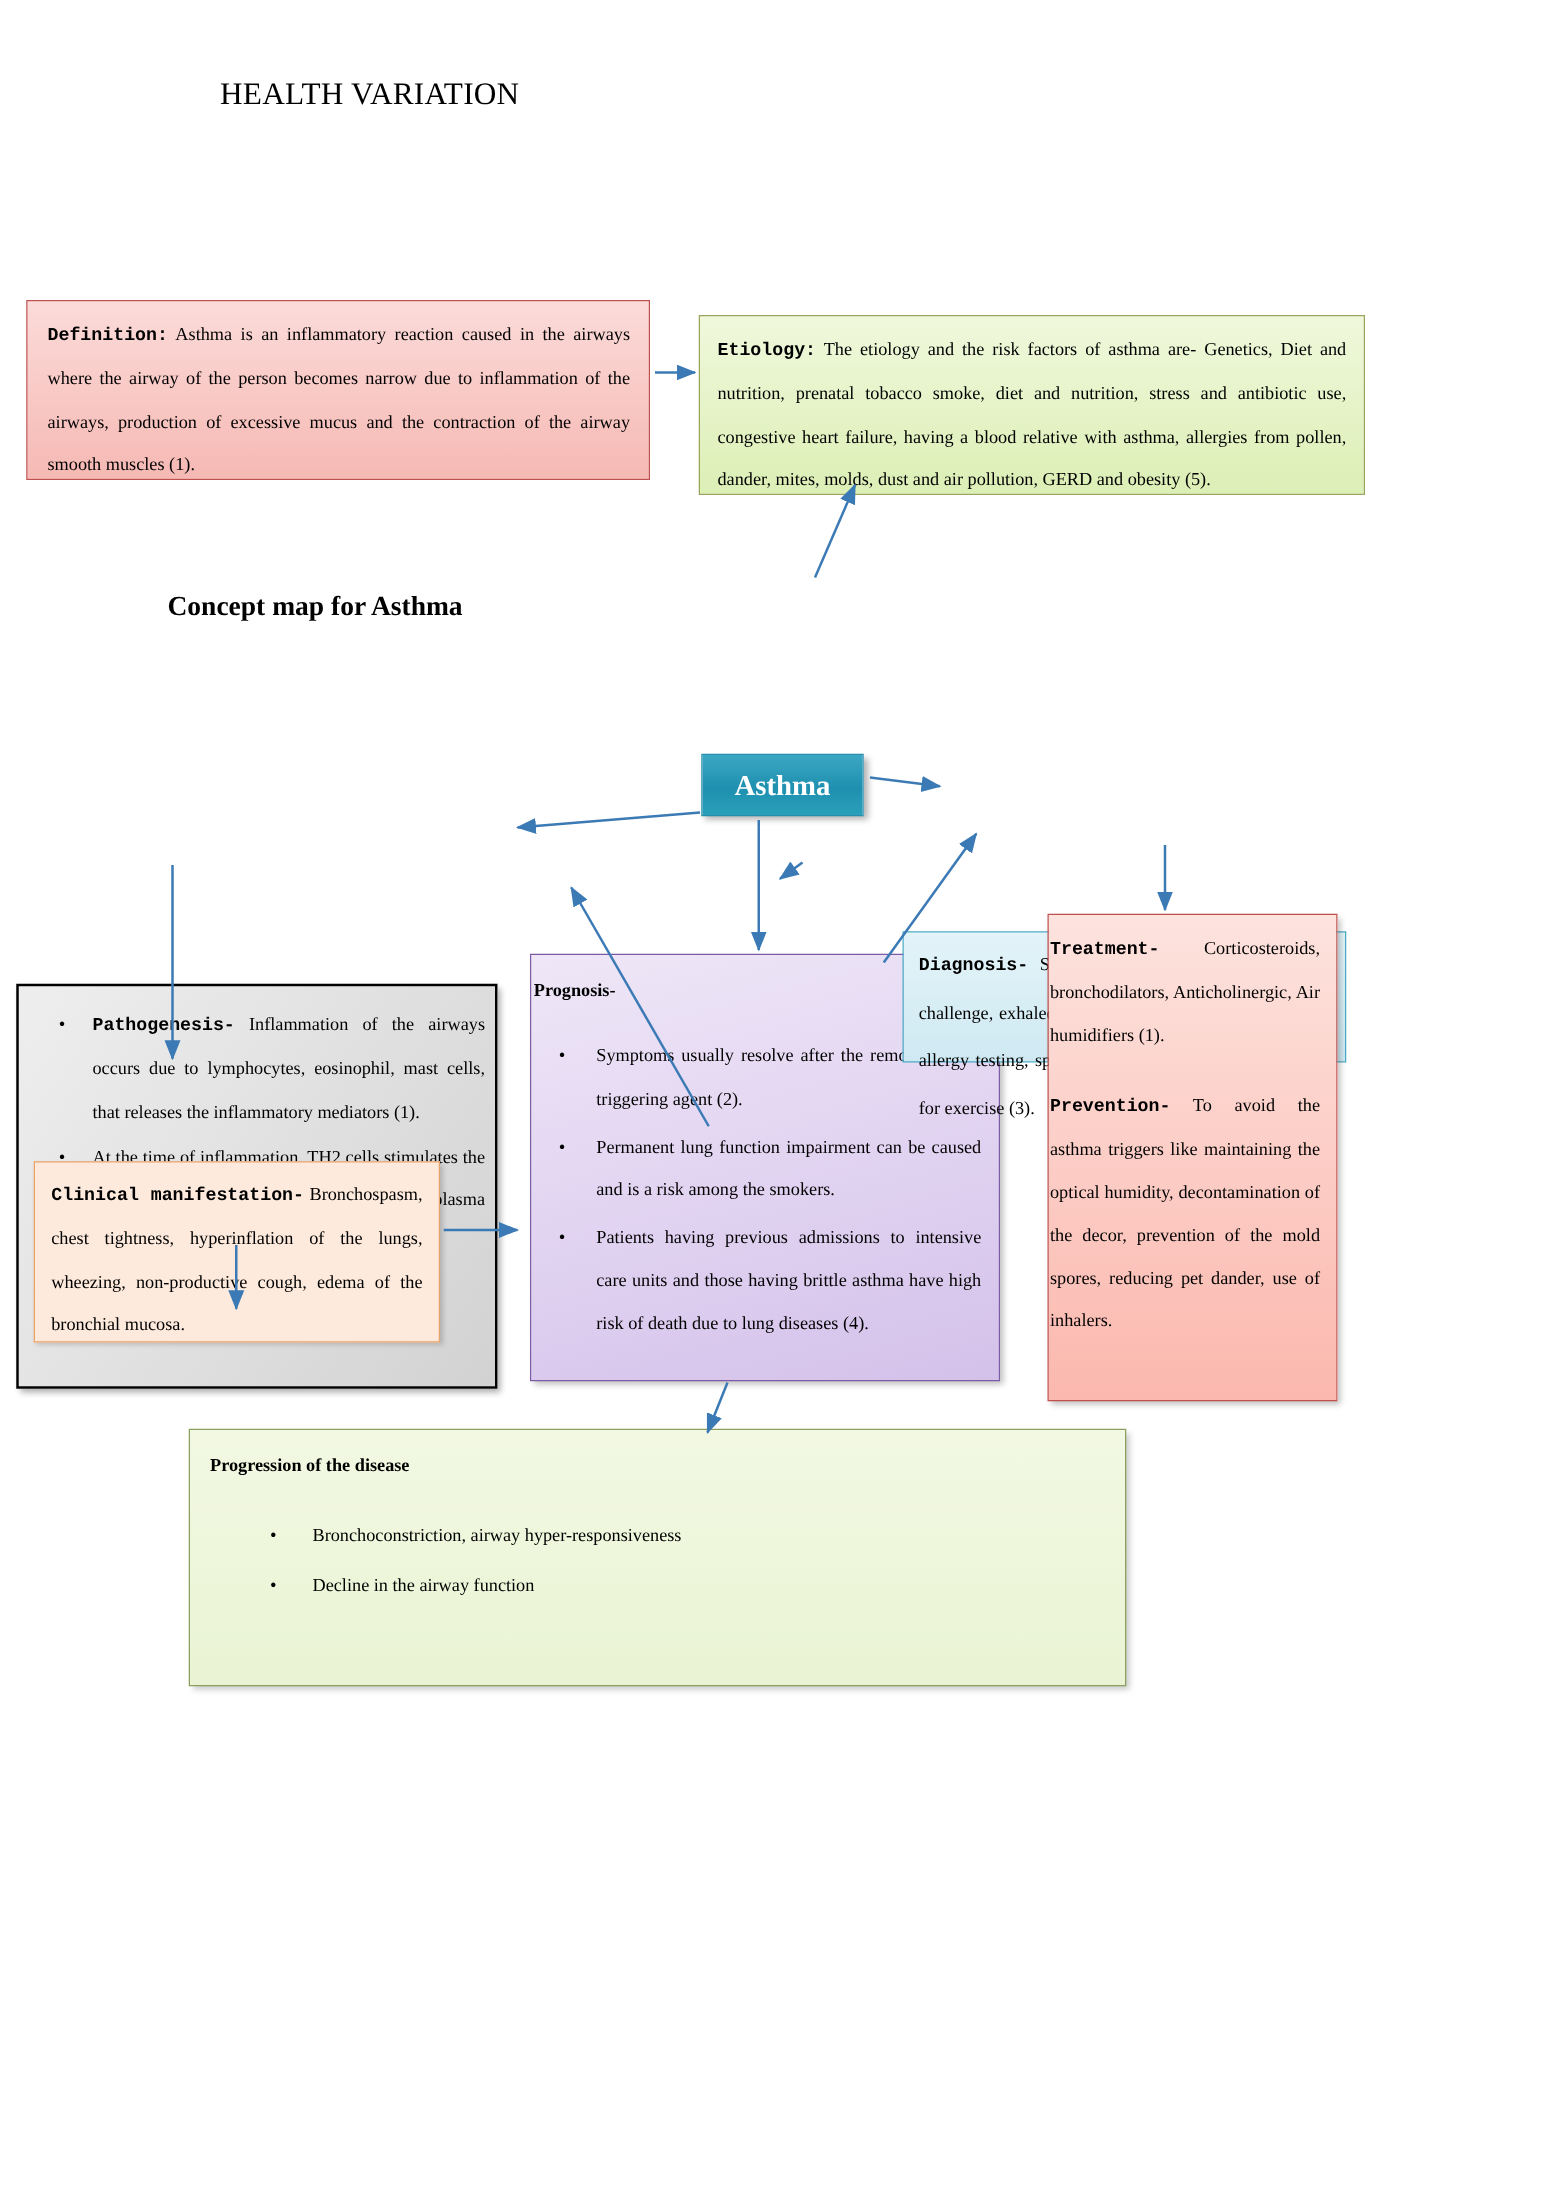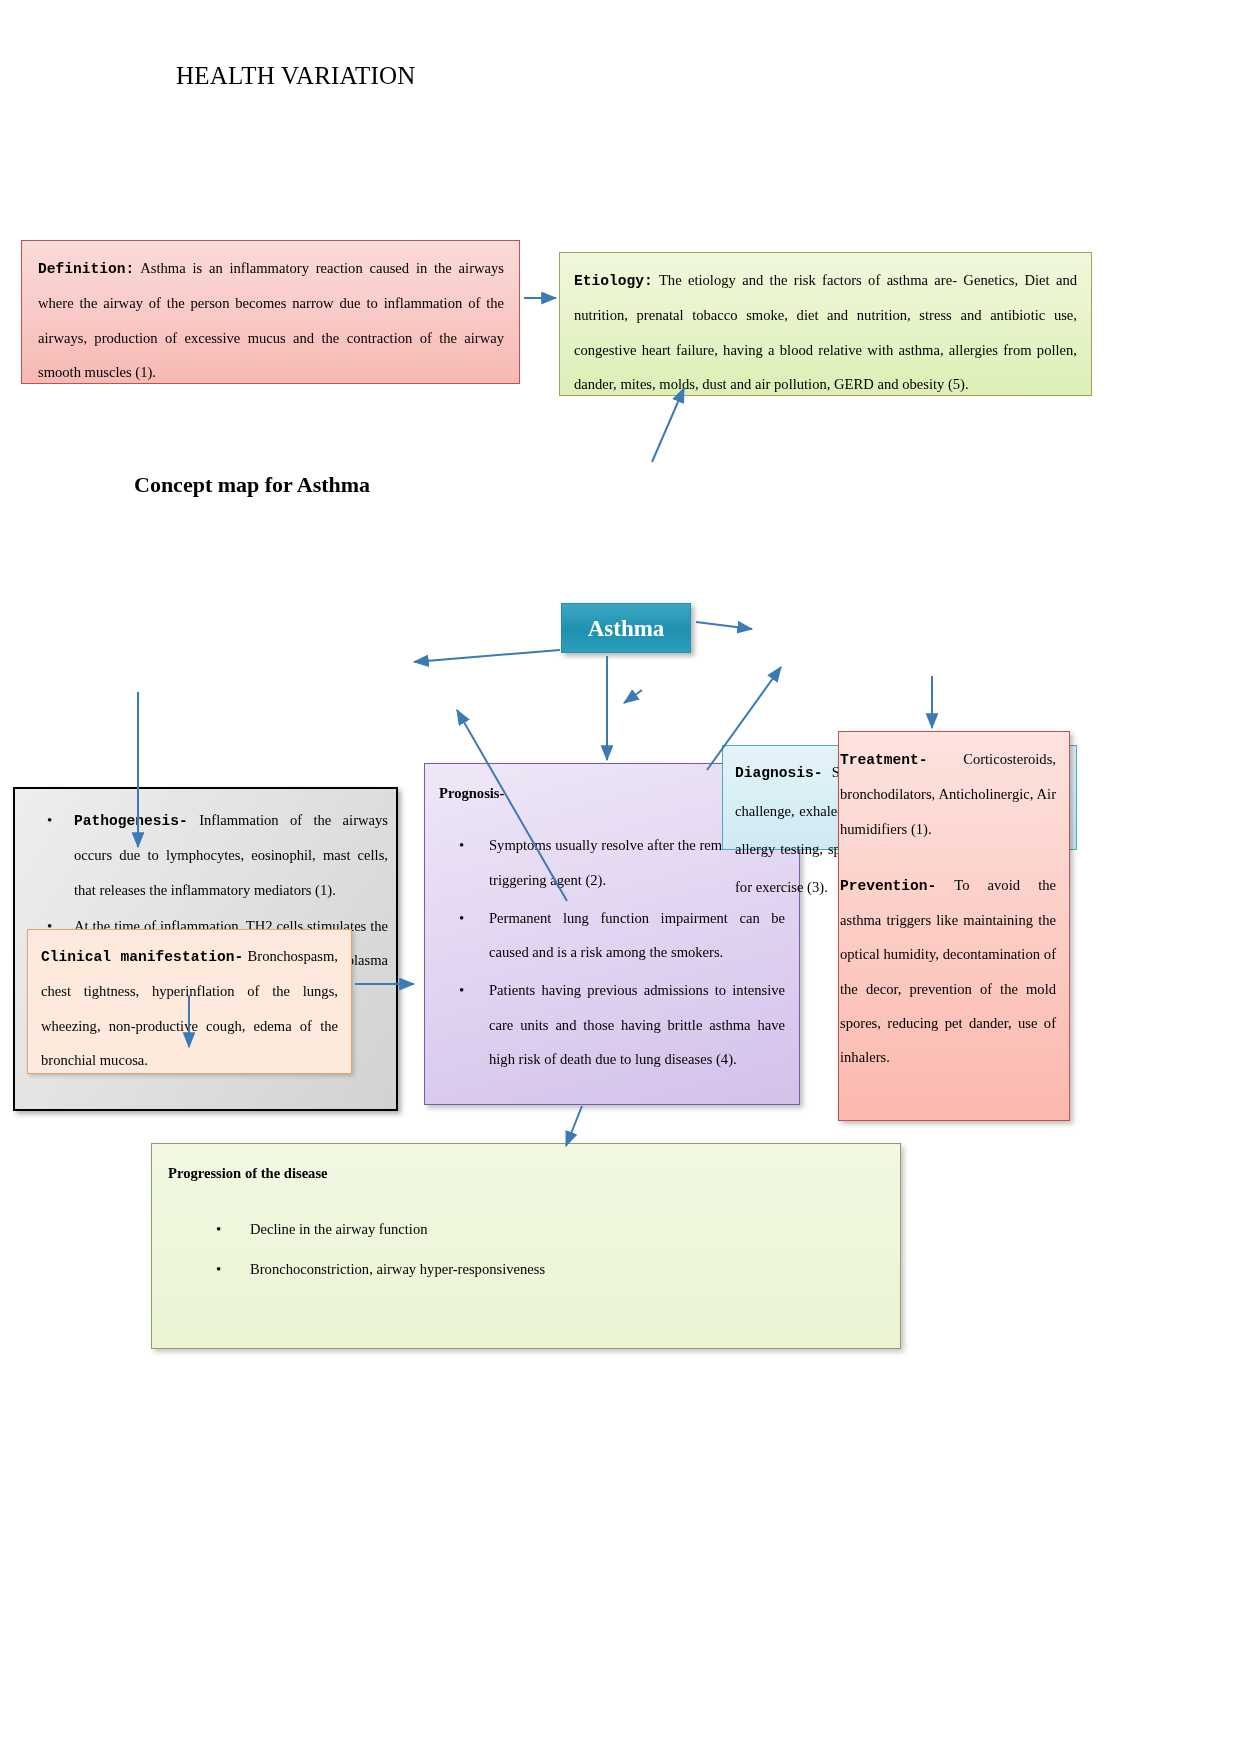--- a/index.html
+++ b/index.html
@@ -134,21 +134,21 @@
   }
 
   
   .box-prognosis {
     left: 424px;
     top: 763px;
     width: 376px;
     height: 342px;
     border: 1.4px solid #7b5ba6;
     background: linear-gradient(165deg, #efe7f7 0%, #e3d6f2 45%, #d4c1ea 100%);
-    padding: 12px 14px 0 14px;
+    padding: 12px 14px 0 2px;
     box-shadow: 3px 3px 5px rgba(0,0,0,0.25);
   }
   .box-prognosis .hdr {
     font-weight: bold;
     margin-bottom: 18px;
   }
   .box-prognosis ul {
     margin: 0;
     padding-left: 20px;
     list-style: none;
@@ -323,18 +323,18 @@
   </div>
 
   <div class="box box-treatment">
     <p><span class="lbl">Treatment-</span><span>  Corticosteroids, bronchodilators, Anticholinergic, Air humidifiers (1).</span></p>
     <p><span class="lbl">Prevention-</span><span> To avoid the asthma triggers like maintaining the optical humidity, decontamination of the decor, prevention of the mold spores, reducing pet dander, use of inhalers.</span></p>
   </div>
 
   <div class="box box-progression">
     <div class="hdr">Progression of the disease</div>
     <ul>
+      <li>Bronchoconstriction, airway hyper-responsiveness</li>
       <li>Decline in the airway function</li>
-      <li>Bronchoconstriction, airway hyper-responsiveness</li>
     </ul>
   </div>
 
 </div>
 
 </body></html>

